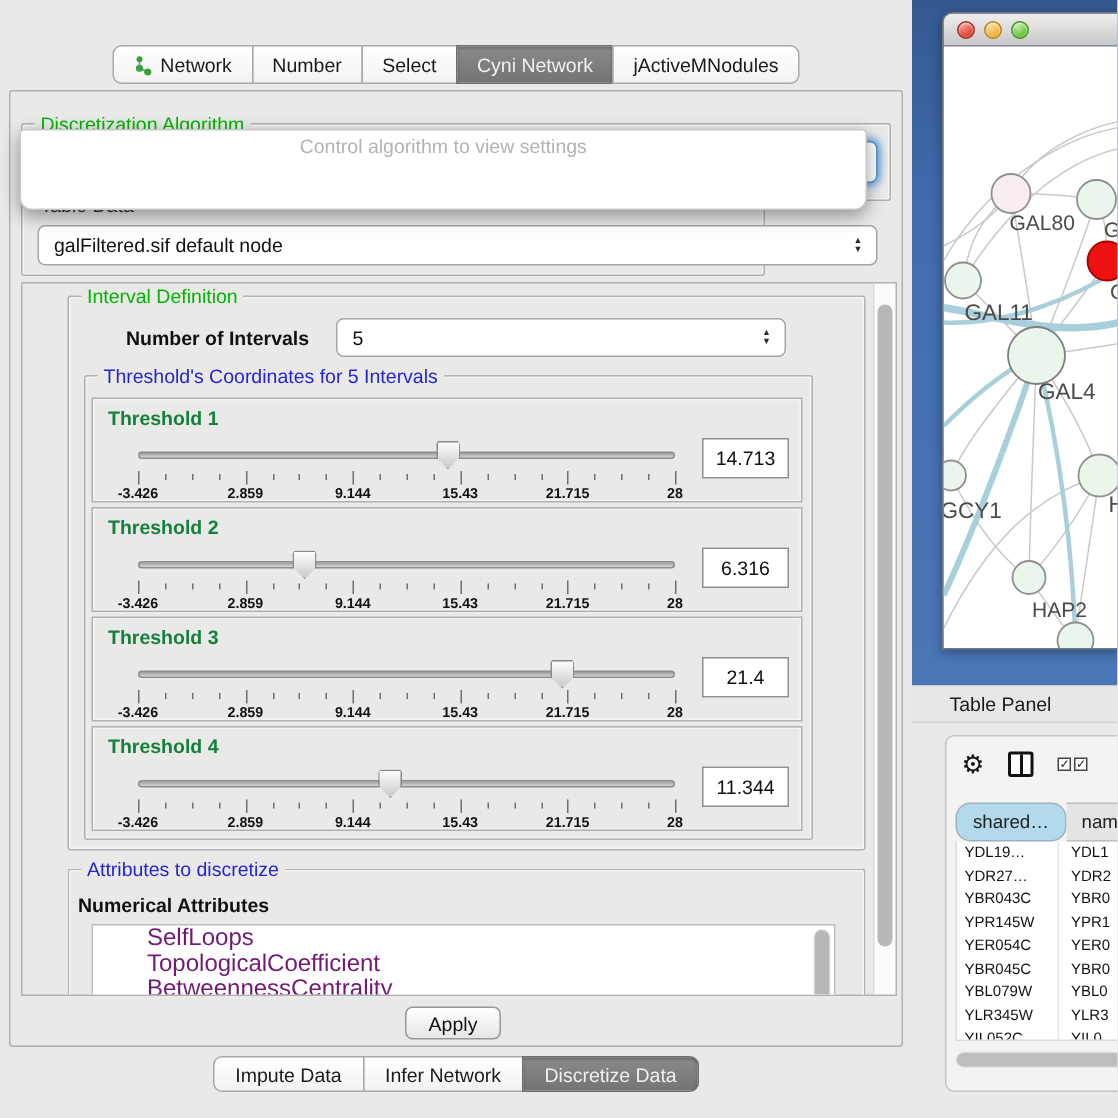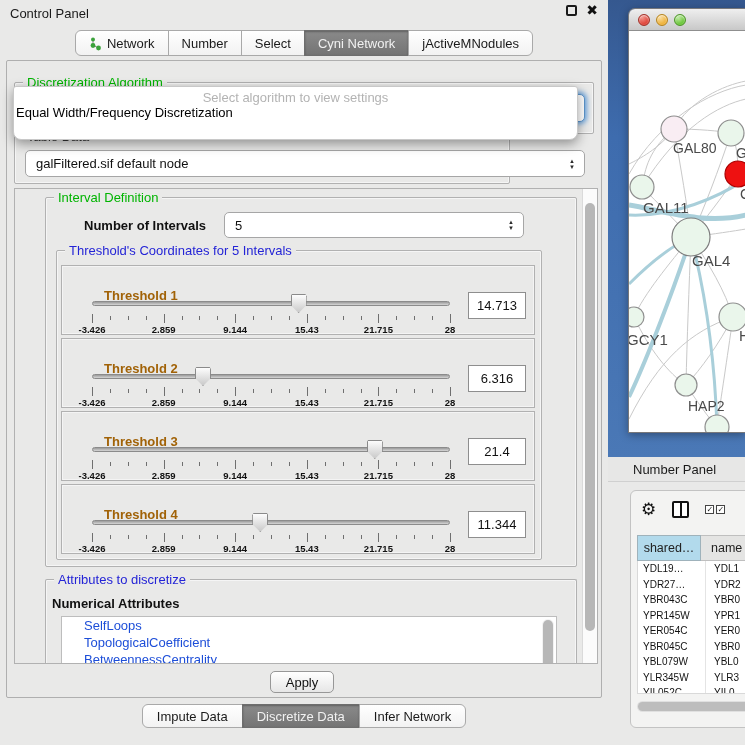--- a/index.html
+++ b/index.html
@@ -67,39 +67,39 @@
   
   .scrollpane{position:absolute;left:14px;top:188px;width:584px;height:476px;
     border:1px solid #B1B1B1;background:#E9E9E8;overflow:hidden;}
   .vscroll{position:absolute;right:0;top:0;width:15px;height:100%;background:#FBFBFB;border-left:1px solid #DADADA;}
   .vscroll .thumb{position:absolute;left:2px;width:10px;background:#B7B7B7;border-radius:6px;}
 
   .numint-label{position:absolute;left:38px;top:20px;font-size:13px;font-weight:bold;color:#111;}
 
   .threshold-box{position:absolute;left:4px;width:474px;height:70px;border:1px solid #B1B1B1;
     box-shadow:inset 0 0 0 1px rgba(255,255,255,.5);background:#E9E9E8;}
-  .th-label{position:absolute;left:10px;top:22px;font-size:13px;font-weight:bold;color:#a16207;margin-left:32px;}
+  .th-label{position:absolute;left:10px;top:5px;font-size:13px;font-weight:bold;color:#15803d;}
   .slider{position:absolute;left:30px;top:28px;width:358px;height:40px;}
   .slider-track{position:absolute;left:0;top:7px;width:100%;height:5px;border-radius:3px;
     background:linear-gradient(#9A9A9A,#D6D6D6);border:1px solid #8B8B8B;}
   .slider-thumb{position:absolute;top:0;width:16px;height:19px;
     background:linear-gradient(#FDFDFD,#CACACA);border:1px solid #8A8A8A;
     clip-path:polygon(8% 0,92% 0,100% 12%,100% 58%,50% 100%,0 58%,0 12%);}
   .scale{position:absolute;left:0;top:20px;width:100%;height:20px;}
   .scale .tick{position:absolute;width:1px;background:#6F6F6F;}
   .scale .tick.major{top:0;height:9px;}
   .scale .tick.minor{top:2px;height:4px;}
   .scale .tick-label{position:absolute;top:10px;transform:translateX(-50%);
     font-size:9.5px;font-weight:bold;color:#111;white-space:nowrap;}
   .value-box{position:absolute;right:8px;top:26px;width:58px;height:27px;background:#fff;
     border:1px solid #8E8E8E;font-size:13px;color:#111;display:flex;align-items:center;justify-content:center;}
 
   .attr-sub-label{position:absolute;left:6px;top:16px;font-size:13px;font-weight:bold;color:#111;}
   .listbox{position:absolute;left:15px;top:36px;width:496px;height:86px;background:#fff;border:1px solid #BDBDBD;}
-  .listbox .item{font-size:13px;color:#1d4ed8;padding:1px 0 1px 22px;line-height:15px;white-space:nowrap;}
+  .listbox .item{font-size:16px;color:#701a75;padding:1px 0 1px 36px;line-height:15px;white-space:nowrap;}
   .list-vscroll{position:absolute;right:2px;top:2px;width:12px;height:80px;background:#F2F2F2;border-radius:6px;}
   .list-vscroll .thumb{position:absolute;left:1px;top:1px;width:10px;height:62px;background:#B7B7B7;border-radius:6px;}
 
   .apply-btn{position:absolute;left:270px;top:671px;width:64px;height:22px;border:1px solid #979797;
     border-radius:5px;background:linear-gradient(#FFFFFF,#E6E6E6);font-size:13px;color:#111;
     display:flex;align-items:center;justify-content:center;}
 
   .bottom-tabbar{position:absolute;left:0;top:704px;width:608px;display:flex;}
   .bottom-tabbar .tab{height:24px;padding:3px 14px;}
 
@@ -127,44 +127,37 @@
   .gear{font-size:17px;color:#111;line-height:17px;}
   .columns-icon{width:17px;height:17px;border:2px solid #111;border-radius:2px;position:relative;background:#fff;}
   .columns-icon::after{content:"";position:absolute;left:6px;top:0;width:2px;height:13px;background:#111;}
   .cb-pair{display:flex;gap:2px;}
   .cb{width:9px;height:9px;border:1.5px solid #444;background:#fff;font-size:8px;line-height:8px;color:#222;
     display:flex;align-items:center;justify-content:center;}
 
   .ntable{position:absolute;left:6px;top:44px;width:200px;}
   .ntable .hrow{display:flex;height:26px;}
   .ntable .hcell{font-size:12.5px;display:flex;align-items:center;border:1px solid #9FB2BB;}
-  .ntable .hcell.c1{width:64px;background:var(--table-header-selected);justify-content:center;}
+  .ntable .hcell.c1{width:74px;background:var(--table-header-selected);justify-content:center;border-radius:10px;}
   .ntable .hcell.c2{width:90px;background:#E4E4E3;border-left:none;border-color:#BFBFBF;padding-left:10px;}
   .ntable .tbody{height:133px;overflow:hidden;background:#fff;border:1px solid #D9D9D9;border-top:none;}
   .ntable .trow{display:flex;height:15.5px;}
   .ntable .tcell{font-size:10px;color:#111;line-height:15.5px;white-space:nowrap;overflow:hidden;}
   .ntable .tcell.c1{width:68px;padding-left:5px;border-right:1px solid #E4E4E4;}
   .ntable .tcell.c2{width:90px;padding-left:8px;}
   .hscroll{position:absolute;left:6px;top:210px;width:130px;height:11px;background:#E0E0E0;border-radius:6px;}
   .hscroll .thumb{position:absolute;left:1px;top:1px;width:118px;height:9px;background:#BDBDBD;border-radius:6px;}
 
   svg text{font-family:"Liberation Sans","DejaVu Sans",sans-serif;}
 </style>
 </head>
 <body>
 
 <div id="control-panel">
 
-  <div class="titlebar">
-    <div class="title">Control Panel</div>
-    <div class="win-btns">
-      <div class="float-btn"></div>
-      <div class="close-btn">✖</div>
-    </div>
-  </div>
 
   <div class="tabbar">
     <div class="seg">
       <div class="tab">
         <svg width="13" height="15" viewBox="0 0 13 15">
           <line x1="4" y1="4" x2="4" y2="9" stroke="#8A8A8A" stroke-width="1"></line>
           <line x1="4" y1="9" x2="9" y2="12" stroke="#8A8A8A" stroke-width="1"></line>
           <circle cx="4" cy="3.5" r="2" fill="#3BA23B"></circle>
           <circle cx="4" cy="9.5" r="2.4" fill="#3BA23B"></circle>
           <circle cx="9.5" cy="12" r="2.4" fill="#3BA23B"></circle>
@@ -197,22 +190,21 @@
 
   <div class="groupbox" style="left:14px;top:136px;width:496px;height:48px;">
     <div class="grouplabel dark">Table Data</div>
     <div class="jcombo" style="left:10px;top:13px;width:560px;height:27px;">
       <span>galFiltered.sif default node</span>
       <span class="stepper">▲<br>▼</span>
     </div>
   </div>
 
   <div class="popup">
-    <div class="hint">Select algorithm to view settings</div>
-    <div class="opt">Equal Width/Frequency Discretization</div>
+    <div class="hint">Control algorithm to view settings</div>
   </div>
 
   <div class="scrollpane">
 
     <div class="groupbox" style="left:30px;top:8px;width:532px;height:370px;">
       <div class="grouplabel green">Interval Definition</div>
       <div class="numint-label">Number of Intervals</div>
       <div class="jcombo" style="left:178px;top:14px;width:300px;height:26px;">
         <span>5</span>
         <span class="stepper">▲<br>▼</span>
@@ -395,25 +387,25 @@
     </div>
   </div>
 
   <div class="apply-btn">Apply</div>
 
   <div class="tabbar bottom-tabbar">
     <div class="seg">
       <div class="tab">
         <span>Impute Data</span>
       </div>
+      <div class="tab">
+        <span>Infer Network</span>
+      </div>
       <div class="tab selected">
         <span>Discretize Data</span>
-      </div>
-      <div class="tab">
-        <span>Infer Network</span>
       </div>
     </div>
   </div>
 </div>
 
 <div id="right-region">
 
   <div class="net-frame">
     <div class="mac-window">
       <div class="mac-titlebar">
@@ -476,21 +468,21 @@
             <text x="-2" y="314" font-size="15">GCY1</text>
             <text x="110" y="310" font-size="15">H</text>
             <text x="59" y="380" font-size="14">HAP2</text>
           </g>
         </svg>
       </div>
     </div>
   </div>
 
   <div class="tablepanel-bar">
-    <div class="title">Number Panel</div>
+    <div class="title">Table Panel</div>
   </div>
 
   <div class="tablepanel-body">
     <div class="table-inner">
       <div class="table-toolbar">
         <div class="gear">⚙</div>
         <div class="columns-icon"></div>
         <div class="cb-pair">
           <div class="cb">✓</div>
           <div class="cb">✓</div>

